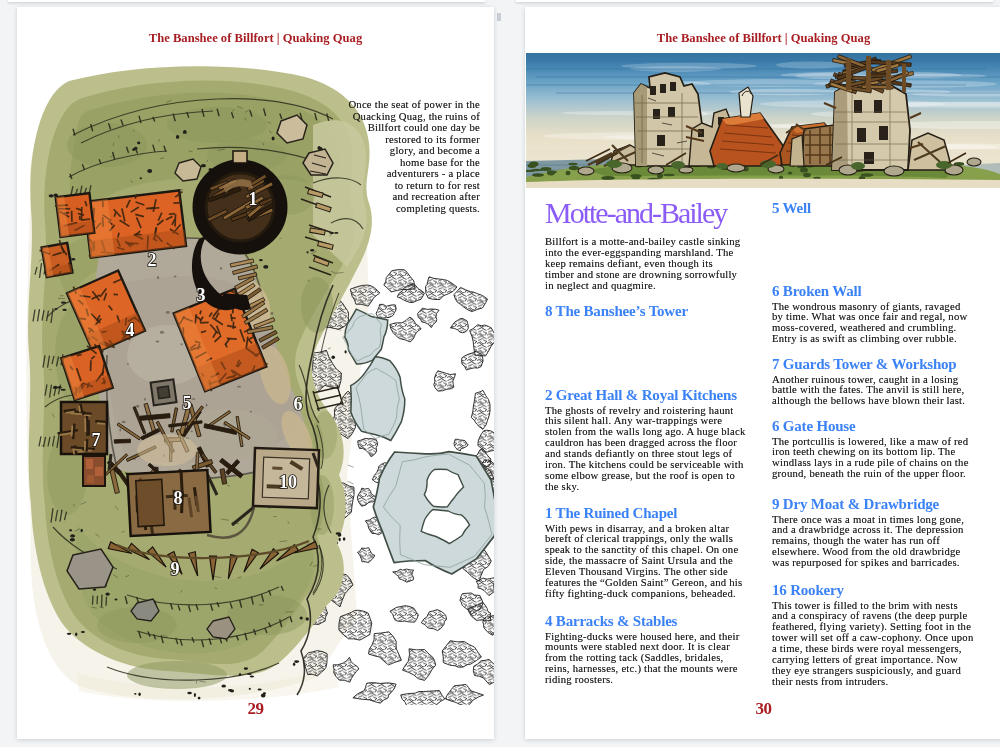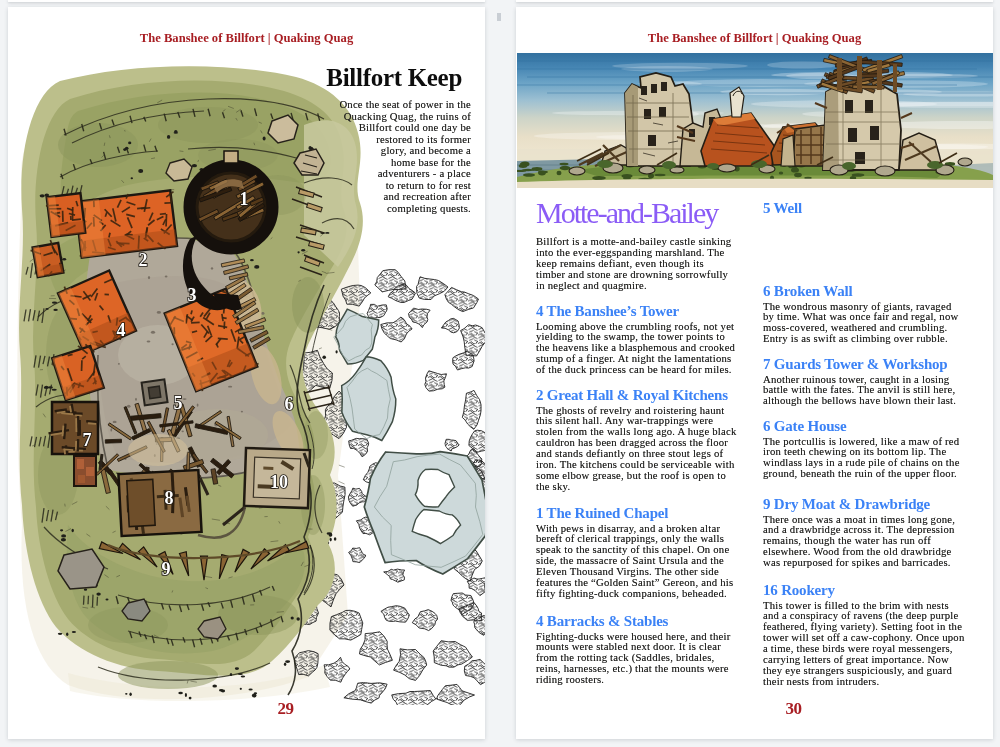--- a/index.html
+++ b/index.html
@@ -1,25 +1,25 @@
 <!DOCTYPE html>
 <html><head>
 <meta charset="utf-8">
 <style>
   html,body{margin:0;padding:0;}
   body{width:1000px;height:747px;background:#f2f4f6;position:relative;overflow:hidden;
        font-family:"Liberation Serif", serif;}
   .page{position:absolute;top:7px;width:477px;height:732px;background:#ffffff;
-        box-shadow:0 1px 4px rgba(40,50,60,0.18);}
+        box-shadow:0 1px 4px rgba(40,50,60,0.18);margin-left:9px;}
   #pageL{left:8px;}
   #pageR{left:516px;}
   .runhead{position:absolute;top:24px;left:0;width:100%;text-align:center;
            color:#a81e23;font-weight:bold;font-size:12.6px;letter-spacing:0px;}
   .pagenum{position:absolute;top:692px;left:0;width:100%;text-align:center;
-           color:#a81e23;font-weight:bold;font-size:17px;letter-spacing:-0.5px;padding-left:39px;}
+           color:#a81e23;font-weight:bold;font-size:17px;letter-spacing:-0.5px;}
   .body{font-size:10.7px;line-height:10.9px;color:#1b1b19;letter-spacing:0.22px;text-shadow:0 0 0.3px rgba(20,20,20,0.55);}
   h3.sec{font-size:15px;line-height:13px;margin:0 0 2.5px 0;color:#3b82f6;font-weight:bold;letter-spacing:-0.2px;}
   .col .sect{position:absolute;width:215px;}
 </style>
 </head>
 <body>
 
 <div style="position:absolute;left:8px;top:0;width:477px;height:2px;background:#fff;box-shadow:0 1px 3px rgba(40,50,60,0.25);"></div>
 
 <div style="position:absolute;left:516px;top:0;width:477px;height:2px;background:#fff;box-shadow:0 1px 3px rgba(40,50,60,0.25);"></div>
@@ -955,22 +955,20 @@
           <text x="170" y="354">5</text>
           <text x="281" y="355">6</text>
           <text x="79" y="391">7</text>
           <text x="161" y="449">8</text>
           <text x="158" y="520">9</text>
           <text x="271" y="433">10</text>
         </g>
 </svg>
   </div>
 
-  <div style="position:absolute;top:57px;right:23px;width:220px;text-align:right;
-              font-weight:bold;font-size:25px;letter-spacing:-0.3px;color:#0d0d0d;">Billfort Keep</div>
 
   <div class="body" style="position:absolute;top:92px;right:14px;width:150px;text-align:right;line-height:11.5px;">
 Once the seat of power in the<br>
 Quacking Quag, the ruins of<br>
 Billfort could one day be<br>
 restored to its former<br>
 glory, and become a<br>
 home base for the<br>
 adventurers - a place<br>
 to return to for rest<br>
@@ -1246,26 +1244,21 @@
   <div class="col" style="position:absolute;left:20px;top:0;width:216px;">
 
     <div class="body" style="position:absolute;top:229px;width:216px;">
 Billfort is a motte-and-bailey castle sinking<br>
 into the ever-eggspanding marshland. The<br>
 keep remains defiant, even though its<br>
 timber and stone are drowning sorrowfully<br>
 in neglect and quagmire.</div>
 
     <div class="sect" style="top:298px;">
-      <h3 class="sec">4 The Banshee’s Tower</h3>
-      <div class="body">Looming above the crumbling roofs, not yet<br>
-yielding to the swamp, the tower points to<br>
-the heavens like a blasphemous and crooked<br>
-stump of a finger. At night the lamentations<br>
-of the duck princess can be heard for miles.</div>
+      <h3 class="sec">8 The Banshee’s Tower</h3>
     </div>
 
     <div class="sect" style="top:382px;">
       <h3 class="sec">2 Great Hall &amp; Royal Kitchens</h3>
       <div class="body">The ghosts of revelry and roistering haunt<br>
 this silent hall. Any war-trappings were<br>
 stolen from the walls long ago. A huge black<br>
 cauldron has been dragged across the floor<br>
 and stands defiantly on three stout legs of<br>
 iron. The kitchens could be serviceable with<br>

